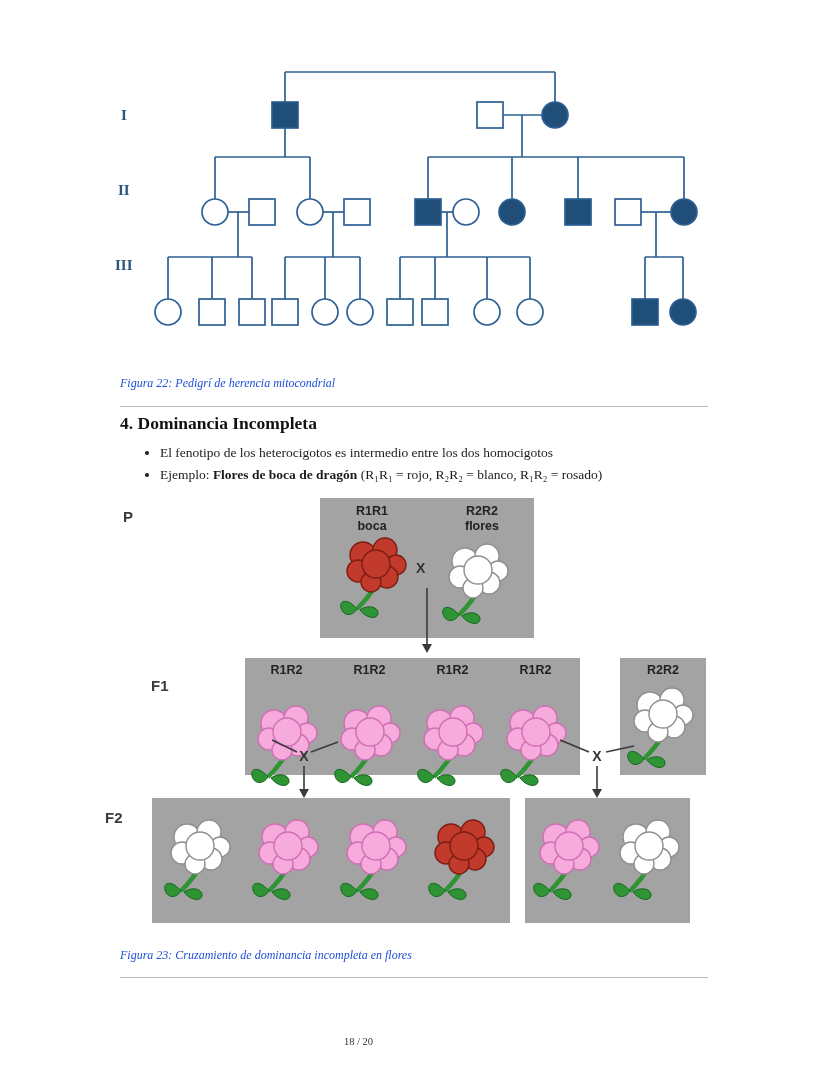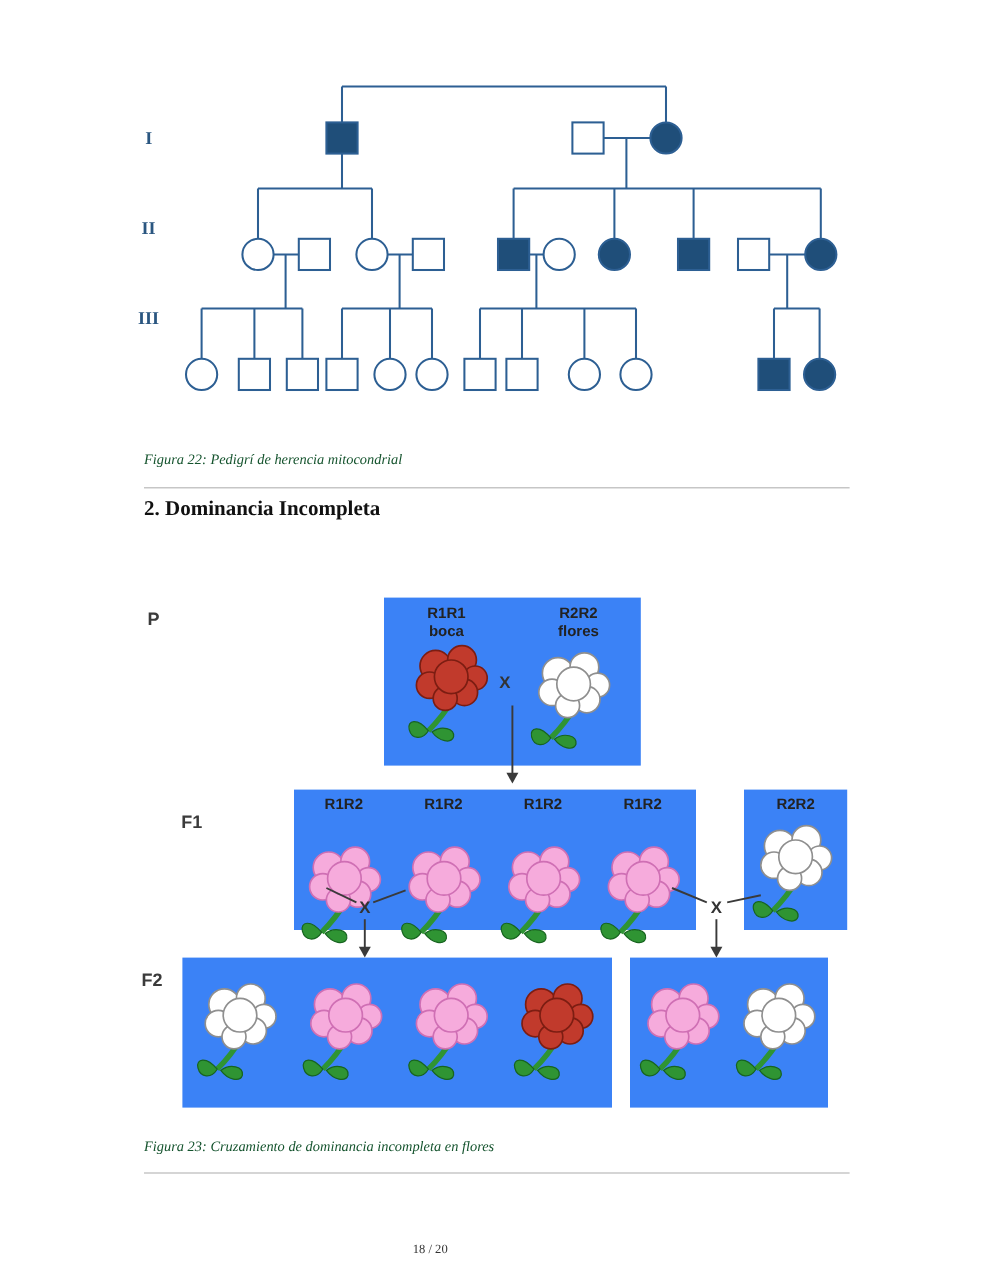--- a/index.html
+++ b/index.html
@@ -1,35 +1,35 @@
 <!DOCTYPE html>
 <html><head>
 <meta charset="utf-8">
 <style>
   html,body { margin:0; padding:0; background:#ffffff; }
   .page {
     position:relative; width:828px; height:1071px; background:#ffffff;
     font-family:"Liberation Serif", serif; overflow:hidden; margin:0 auto;
   }
   .fig22 { position:absolute; left:115px; top:52px; width:640px; height:295px; }
-  .caption { position:absolute; font-style:italic; font-size:12px; color:#14532d; }
+  .caption { position:absolute; font-style:italic; font-size:12px; color:#1d4ed8; }
   #caption22 { left:120px; top:376px; }
   #caption23 { left:120px; top:948px; }
   .rule { position:absolute; left:120px; width:588px; height:0; border-top:1px solid #b9b9b9; }
   #rule1 { top:406px; }
   #rule2 { top:977px; }
   #heading { position:absolute; left:120px; top:413px; font-size:17.5px; font-weight:bold; color:#111111; }
   #bullets { position:absolute; left:142px; top:443px; width:566px; margin:0; padding:0 0 0 18px; font-size:13.5px; color:#1b1b1b; }
   #bullets li { margin-bottom:3px; line-height:1.42; }
   .fig23 { position:absolute; left:0; top:490px; width:828px; height:450px; font-family:"Liberation Sans", sans-serif; }
   .gen-label { position:absolute; font-weight:bold; font-size:15px; color:#3b3b3b; }
   #label-p  { left:123px; top:18px; }
   #label-f1 { left:119px; top:187px;margin-left:32px; }
-  #label-f2 { left:118px; top:319px; }
-  .obox { position:absolute; background:#3b82f6; }
+  #label-f2 { left:105px; top:319px; }
+  .obox { position:absolute; background:#a3a3a3; }
   #pbox   { left:320px; top:8px;   width:214px; height:140px; }
   #f1box  { left:245px; top:168px; width:335px; height:117px; display:flex; }
   #f1sep  { left:620px; top:168px; width:86px;  height:117px; }
   #f2left { left:152px; top:308px; width:358px; height:125px; display:flex; gap:12px; padding:14px 0 0 10px; box-sizing:border-box; }
   #f2right{ left:525px; top:308px; width:165px; height:125px; display:flex; gap:4px;  padding:14px 0 0 6px;  box-sizing:border-box; }
   .geno { font-weight:bold; font-size:12.5px; color:#222222; text-align:center; line-height:1.18; }
   .plabel { position:absolute; width:80px; }
   .pl1 { left:12px; top:6px; } .pl2 { left:122px; top:6px; }
   .fslot { position:absolute; width:76px; height:90px; }
   .pf1 { left:18px; top:32px; } .pf2 { left:120px; top:38px; }
@@ -114,22 +114,30 @@
         <text x="6" y="68" fill="#2a5680" font-size="15" font-weight="600" font-family="Liberation Serif, serif">I</text>
         <text x="3" y="143" fill="#2a5680" font-size="15" font-weight="600" font-family="Liberation Serif, serif">II</text>
         <text x="0" y="218" fill="#2a5680" font-size="15" font-weight="600" font-family="Liberation Serif, serif">III</text>
       </svg>
   </div>
 
   <div class="caption" id="caption22">Figura 22: Pedigrí de herencia mitocondrial</div>
 
   <div class="rule" id="rule1"></div>
 
-  <div id="heading">2. Dominancia Incompleta</div>
-
+  <div id="heading">4. Dominancia Incompleta</div>
+
+  <ul id="bullets">
+    <li>
+      <span>El fenotipo de los heterocigotos es intermedio entre los dos homocigotos</span>
+    </li>
+    <li>
+      <span>Ejemplo: </span><b>Flores de boca de dragón</b><span> (R₁R₁ = rojo, R₂R₂ = blanco, R₁R₂ = rosado)</span>
+    </li>
+  </ul>
 
   <div class="fig23">
 
     <div class="gen-label" id="label-p">P</div>
     <div class="gen-label" id="label-f1">F1</div>
     <div class="gen-label" id="label-f2">F2</div>
 
     <div class="obox" id="pbox">
       <div class="geno plabel pl1">
         <div>R1R1</div>

